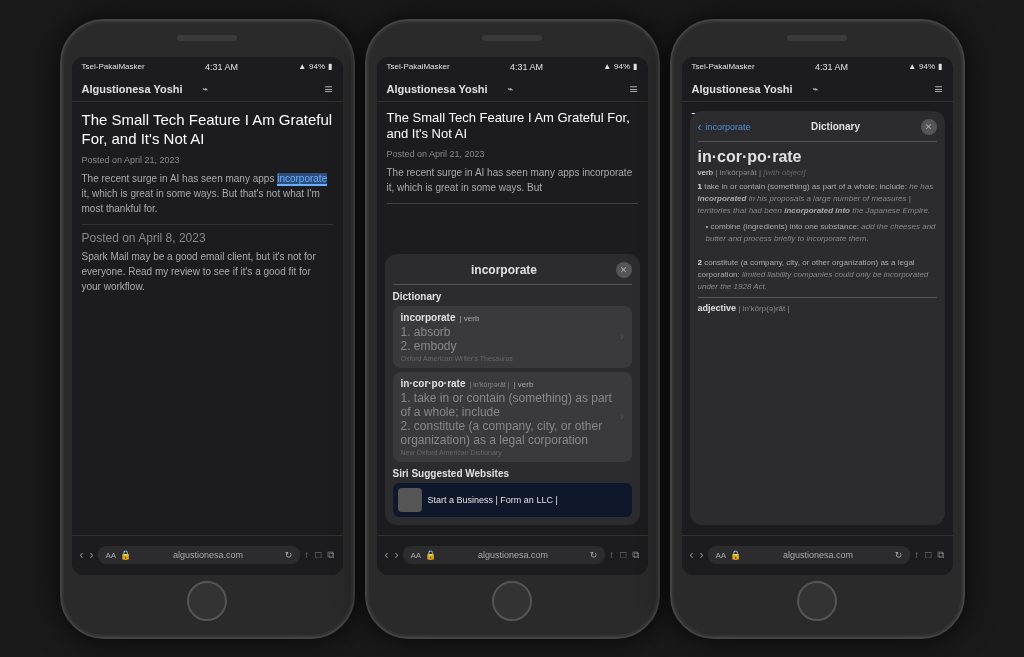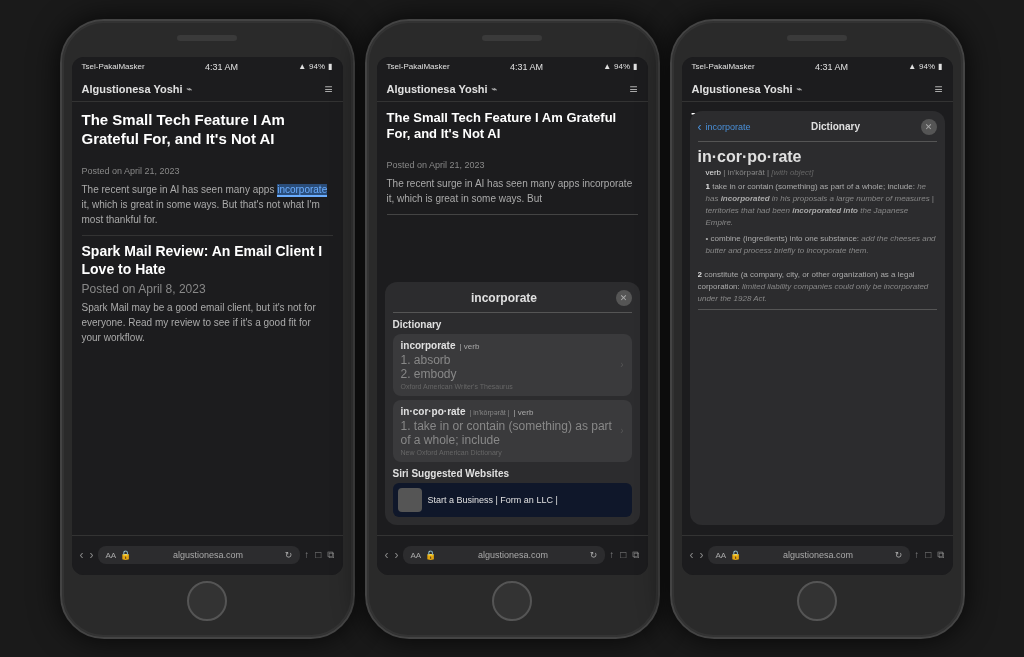--- a/index.html
+++ b/index.html
@@ -84,35 +84,35 @@
     .status-right { display: flex; gap: 3px; align-items: center; font-size: 8px; }
     
     .nav-bar {
       display: flex;
       justify-content: space-between;
       align-items: center;
       padding: 4px 10px;
       background: #1c1c1e;
       border-bottom: 1px solid #333;
     }
-    .nav-title { font-size: 11px; font-weight: 600; color: #e0e0e0; display: flex; align-items: center; gap: 4px; }
+    .nav-title { font-size: 11px; font-weight: 600; color: #e0e0e0; display: flex; align-items: center; gap: 20px; }
     .nav-rss { font-size: 9px; color: #aaa; }
     .hamburger { font-size: 14px; color: #aaa; }
     
     .content {
       padding: 8px 10px;
       overflow: hidden;
       height: calc(100% - 20px - 34px - 40px);
     }
     .article-title {
       font-size: 15px;
-      font-weight: 700;
+      font-weight: 400;
       color: #ffffff;
       line-height: 1.3;
-      margin-bottom: 17px;
+      margin-bottom: 6px;
     }
     .article-date {
       font-size: 9px;
       color: #888;
       margin-bottom: 6px;
     }
     .article-text {
       font-size: 10px;
       color: #aaa;
       line-height: 1.5;
@@ -336,21 +336,20 @@
         <span class="hamburger">≡</span>
       </div>
 
       <div class="content">
         <div class="article-title">The Small Tech Feature I Am Grateful For, and It's Not AI</div>
         <div class="article-date">Posted on April 21, 2023</div>
         <div class="article-text">
           <span>The recent surge in AI has seen many apps </span><span class="highlight">incorporate</span><span> it, which is great in some ways. But that's not what I'm most thankful for.</span>
         </div>
         <div style="height:1px;background:#333;margin:6px 0;"></div>
-        <div class="article2-title">Spark Mail Review: An Email Client I Love to Hate</div>
         <div class="article2-date">Posted on April 8, 2023</div>
         <div class="article2-text">Spark Mail may be a good email client, but it's not for everyone. Read my review to see if it's a good fit for your workflow.</div>
       </div>
 
       <div class="bottom-bar">
         <div class="nav-arrows">
           <span>‹</span>
           <span>›</span>
         </div>
         <div class="url-bar">
@@ -422,20 +421,21 @@
         </div>
 
         <div class="dict-entry">
           <div class="dict-entry-left">
             <div style="display:flex;gap:4px;align-items:baseline;flex-wrap:wrap;">
               <span class="dict-word">in·cor·po·rate</span>
               <span class="dict-pos" style="font-size:7px;color:#888;">| in'kôrpərāt |</span>
               <span class="dict-pos">| verb</span>
             </div>
             <div class="dict-def">1. take in or contain (something) as part of a whole; include</div>
+            <div class="dict-def">2. constitute (a company, city, or other organization) as a legal corporation</div>
             <div class="dict-source">New Oxford American Dictionary</div>
           </div>
           <span class="dict-arrow">›</span>
         </div>
 
         <div class="siri-section">
           <div class="siri-label">Siri Suggested Websites</div>
           <div class="siri-item">
             <div class="siri-icon"></div>
             <span class="siri-text">Start a Business | Form an LLC |</span>
@@ -500,45 +500,49 @@
           </div>
           <span class="dict-nav-title">Dictionary</span>
           <div class="lookup-close">
             <span>✕</span>
           </div>
         </div>
         <div style="height:1px;background:#555;margin-bottom:6px;"></div>
 
         <div class="dict-main-word">in·cor·po·rate</div>
         <div style="font-size:8px;color:#888;margin-bottom:4px;">
-          <span style="color:#e0e0e0;font-size:8px;margin-left:8px;">verb</span>
+          <span style="color:#e0e0e0;font-size:8px;">verb</span>
           <span>| in'kôrpərāt |</span>
           <span style="font-style:italic;color:#666;"> [with object]</span>
         </div>
 
         <div class="dict-definition-block">
-          <div style="margin-bottom:4px;margin-left:8px;">
+          <div style="margin-bottom:4px;">
             <span class="dict-num">1 </span>
             <span>take in or contain (something) as part of a whole; include: </span>
             <span class="dict-italic">he has </span>
             <span class="dict-bold-italic">incorporated</span>
             <span class="dict-italic"> in his proposals a large number of measures | territories that had been </span>
             <span class="dict-bold-italic">incorporated into</span>
             <span class="dict-italic"> the Japanese Empire.</span>
           </div>
           <div style="margin-left:8px;margin-bottom:12px;">
             <span>• combine (ingredients) into one substance: </span>
             <span class="dict-italic">add the cheeses and butter and process briefly to incorporate them.</span>
           </div>
           <div style="margin-bottom:4px;">
             <span class="dict-num">2 </span>
             <span>constitute (a company, city, or other organization) as a legal corporation: </span>
             <span class="dict-italic">limited liability companies could only be incorporated under the 1928 Act.</span>
           </div>
           <div class="separator-line"></div>
+          <div>
+            <span class="dict-adj">adjective </span>
+            <span style="font-size:8px;color:#888;">| in'kôrp(ə)rāt |</span>
+          </div>
         </div>
       </div>
 
       <div class="bottom-bar">
         <div class="nav-arrows">
           <span>‹</span>
           <span>›</span>
         </div>
         <div class="url-bar">
           <span style="color:#aaa;font-size:8px;">AA</span>

